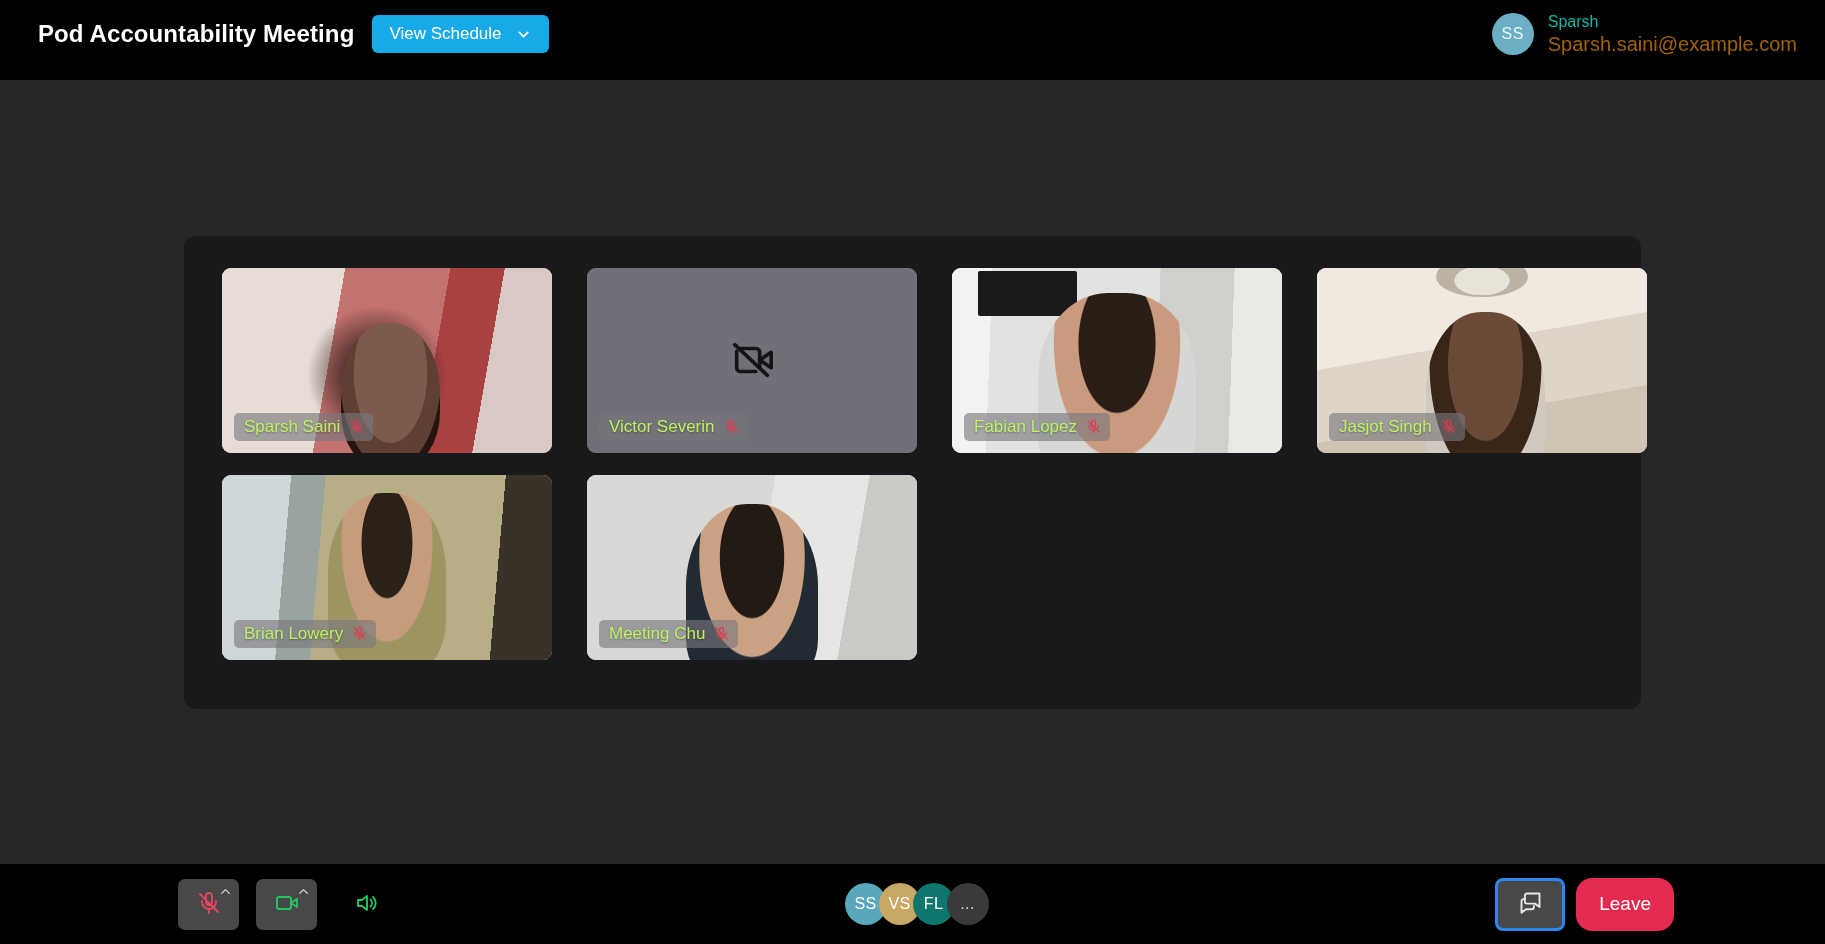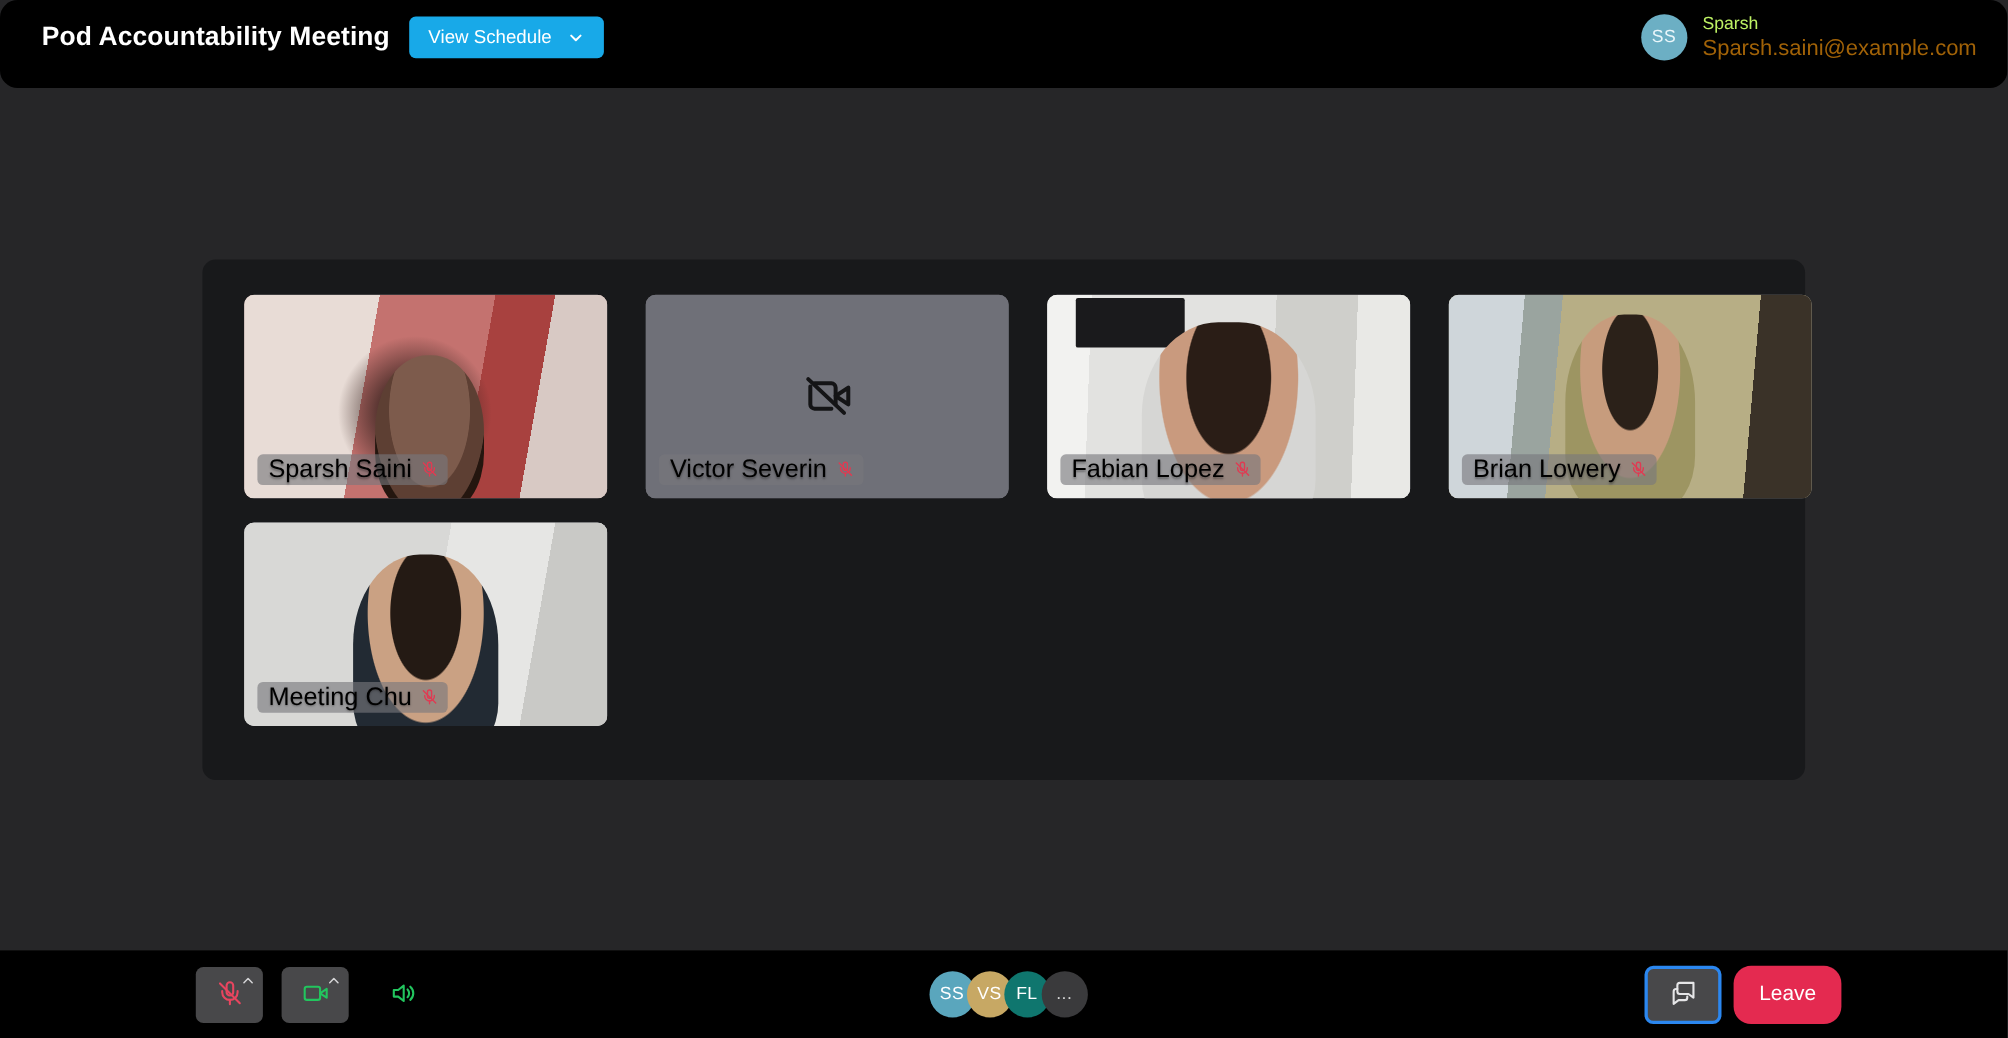--- a/index.html
+++ b/index.html
@@ -20,21 +20,20 @@
   
   #app-header {
     position: absolute;
     top: 0; left: 0;
     width: 1825px;
     height: 80px;
     background: #000000;
     display: flex;
     align-items: center;
     padding: 0 28px 12px 38px;
-    border-radius: 16px;
   }
 
   #meeting-title {
     font-size: 24px;
     font-weight: bold;
     color: #ffffff;
     letter-spacing: 0.1px;
     white-space: nowrap;
   }
 
@@ -73,21 +72,21 @@
     color: #eaf6fa;
     display: flex;
     align-items: center;
     justify-content: center;
     font-size: 16px;
     letter-spacing: 0.5px;
     flex: 0 0 auto;
   }
 
   #account-text { line-height: 1.25; }
-  #account-name { font-size: 16px; color: #bef264; }
+  #account-name { font-size: 16px; color: #14b8a6; }
   #account-email { font-size: 20px; color: #a16207; }
 
   
   #stage {
     position: absolute;
     top: 80px; left: 0;
     width: 1825px;
     height: 784px;
     display: flex;
     align-items: center;
@@ -225,22 +224,22 @@
     max-width: 94%;
     background: rgba(120,120,124,0.62);
     border-radius: 5px;
     padding: 0 9px 0 10px;
     display: flex;
     align-items: center;
     gap: 9px;
   }
 
   .name-badge .nm {
-    font-size: 23px;
-    color: #000000;
+    font-size: 17px;
+    color: #bef264;
     white-space: nowrap;
     text-shadow: 0 1px 2px rgba(0,0,0,0.35);
   }
 
   .mic-muted { display: block; line-height: 0; flex: 0 0 auto; }
 
   
   #toolbar {
     position: absolute;
     left: 0;
@@ -416,20 +415,34 @@
             <svg width="15" height="19" viewBox="0 0 24 24" fill="none" stroke="#e03a52" stroke-width="2" stroke-linecap="round" stroke-linejoin="round">
                 <path d="M12 2a3 3 0 0 0-3 3v6a3 3 0 0 0 6 0V5a3 3 0 0 0-3-3z"></path>
                 <path d="M19 10v1a7 7 0 0 1-14 0v-1"></path>
                 <line x1="12" y1="18" x2="12" y2="22"></line>
                 <line x1="3" y1="3" x2="21" y2="21"></line>
               </svg>
           </span>
         </div>
       </div>
 
+      <div class="tile">
+        <div class="feed feed-jasjot"></div>
+        <div class="name-badge">
+          <span class="nm">Jasjot Singh</span>
+          <span class="mic-muted">
+            <svg width="15" height="19" viewBox="0 0 24 24" fill="none" stroke="#e03a52" stroke-width="2" stroke-linecap="round" stroke-linejoin="round">
+                <path d="M12 2a3 3 0 0 0-3 3v6a3 3 0 0 0 6 0V5a3 3 0 0 0-3-3z"></path>
+                <path d="M19 10v1a7 7 0 0 1-14 0v-1"></path>
+                <line x1="12" y1="18" x2="12" y2="22"></line>
+                <line x1="3" y1="3" x2="21" y2="21"></line>
+              </svg>
+          </span>
+        </div>
+      </div>
 
       <div class="tile">
         <div class="feed feed-brian"></div>
         <div class="name-badge">
           <span class="nm">Brian Lowery</span>
           <span class="mic-muted">
             <svg width="15" height="19" viewBox="0 0 24 24" fill="none" stroke="#e03a52" stroke-width="2" stroke-linecap="round" stroke-linejoin="round">
                 <path d="M12 2a3 3 0 0 0-3 3v6a3 3 0 0 0 6 0V5a3 3 0 0 0-3-3z"></path>
                 <path d="M19 10v1a7 7 0 0 1-14 0v-1"></path>
                 <line x1="12" y1="18" x2="12" y2="22"></line>

